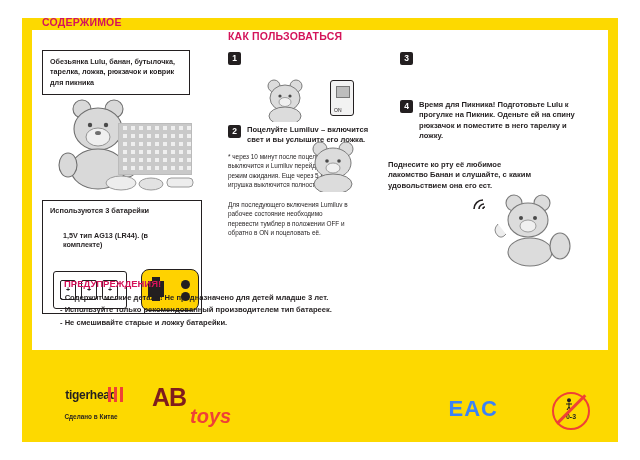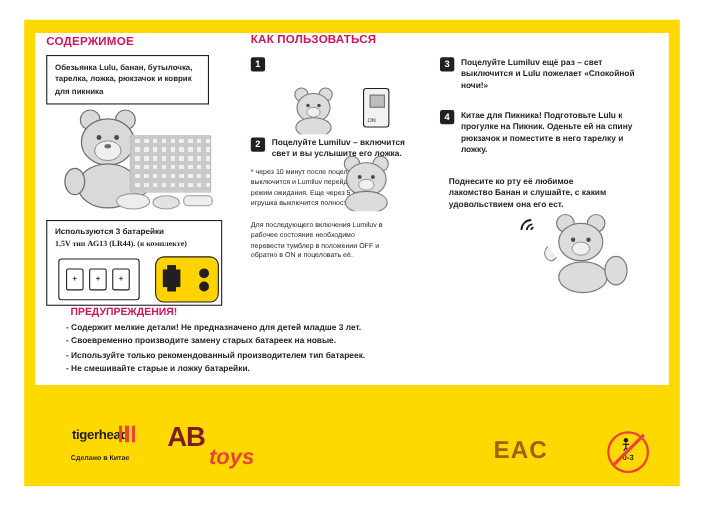--- a/index.html
+++ b/index.html
@@ -2,40 +2,40 @@
 <html><head>
 <meta charset="utf-8">
 <style>
   html,body{margin:0;padding:0;}
   body{width:640px;height:460px;background:#fff;font-family:"Liberation Sans",sans-serif;overflow:hidden;}
   .page{position:relative;width:640px;height:460px;background:#ffffff;}
   .frame{position:absolute;left:22px;top:18px;width:596px;height:424px;background:#fdd900;}
   .inner-white{position:absolute;left:10px;top:12px;width:576px;height:320px;background:#ffffff;}
 
   .sec-title{position:absolute;font-weight:bold;font-size:10.5px;color:#d4145a;letter-spacing:.2px;}
-  #t-content{left:42px;top:32px;}
+  #t-content{left:42px;top:16px;}
   #t-howto{left:228px;top:30px;}
 
   
   .left-box{position:absolute;left:42px;top:50px;width:148px;border:1.2px solid #231f20;background:#fff;
             padding:6px 7px;box-sizing:border-box;}
   .left-box p{margin:0;font-size:7.2px;line-height:1.45;color:#231f20;font-weight:bold;}
 
   .bear-wrap{position:absolute;left:40px;top:95px;width:170px;height:95px;}
   .picnic{position:absolute;left:118px;top:123px;width:72px;height:50px;}
   .checker{width:100%;height:100%;
      background-image:
        repeating-linear-gradient(0deg,#c9c9c9 0 4px,transparent 4px 8px),
        repeating-linear-gradient(90deg,#c9c9c9 0 4px,transparent 4px 8px);
      background-color:#efefef;border:1px solid #bbb;}
 
   .batt-box{position:absolute;left:42px;top:200px;width:160px;border:1.2px solid #231f20;background:#fff;
             box-sizing:border-box;}
   .batt-box .bb-t1{margin:0;padding:5px 7px 0 7px;font-size:7.4px;font-weight:bold;color:#231f20;}
-  .batt-box .bb-t2{margin:0;padding:3px 7px 5px 7px;font-size:7.2px;font-weight:bold;color:#231f20;font-family:Liberation Serif, serif;}
+  .batt-box .bb-t2{margin:13px;padding:3px 7px 5px 7px;font-size:7.2px;font-weight:bold;color:#231f20;}
   .batt-art{position:relative;height:46px;border-top:0;}
   .batt-holder{position:absolute;left:10px;top:4px;width:72px;height:36px;border:1.4px solid #231f20;border-radius:3px;background:#fff;}
   .cell{position:absolute;top:8px;width:14px;height:18px;border:1.2px solid #231f20;border-radius:2px;font-size:7px;
         text-align:center;line-height:18px;color:#231f20;font-weight:bold;background:#fff;}
   .remote{position:absolute;left:98px;top:2px;width:56px;height:40px;background:#ffd200;border:1.4px solid #231f20;border-radius:8px;}
   .remote .pad{position:absolute;left:6px;top:11px;width:16px;height:16px;background:#231f20;}
   .remote .pad2{position:absolute;left:10px;top:7px;width:8px;height:24px;background:#231f20;}
   .remote .b1{position:absolute;right:8px;top:10px;width:9px;height:9px;border-radius:50%;background:#231f20;}
   .remote .b2{position:absolute;right:8px;top:22px;width:9px;height:9px;border-radius:50%;background:#231f20;}
 
@@ -43,21 +43,21 @@
   .step{position:absolute;}
   .num{position:absolute;width:13px;height:13px;background:#231f20;color:#fff;border-radius:2px;
         font-size:8.5px;font-weight:bold;text-align:center;line-height:13px;}
   .step-head{font-size:7.6px;font-weight:bold;color:#231f20;line-height:1.35;}
   .step-note{font-size:6.4px;color:#231f20;line-height:1.5;}
 
   #s1{left:228px;top:52px;width:150px;}
   #s2{left:228px;top:125px;width:150px;}
   #s3{left:400px;top:52px;width:178px;}
   #s4{left:400px;top:100px;width:178px;}
-  #s4b{left:408px;top:160px;width:150px;}
+  #s4b{left:388px;top:160px;width:150px;}
   .step .txt{margin-left:19px;}
 
   
   .mini-bear{position:absolute;}
   #bear-s1{left:258px;top:78px;width:58px;height:44px;}
   #switch{position:absolute;left:330px;top:80px;width:22px;height:34px;border:1.1px solid #231f20;border-radius:3px;background:#f2f2f2;}
   #switch .sl{position:absolute;left:5px;top:5px;width:12px;height:10px;background:#bdbdbd;border:1px solid #777;}
   #switch .lbl{position:absolute;left:3px;bottom:2px;font-size:5px;color:#231f20;}
   #bear-s2{left:300px;top:140px;width:70px;height:52px;}
   #bear-s4{left:490px;top:190px;width:88px;height:78px;}
@@ -71,21 +71,21 @@
   
   .footer{position:absolute;left:22px;top:378px;width:596px;height:64px;}
   .logo-tiger{position:absolute;left:26px;top:10px;width:86px;text-align:center;}
   .logo-tiger .tg{font-size:12px;font-weight:bold;color:#231f20;letter-spacing:-.3px;}
   .logo-tiger .made{font-size:6.4px;color:#231f20;margin-top:11px;font-weight:bold;}
   .tiger-stripes{position:absolute;left:60px;top:-1px;width:18px;height:15px;
      background:repeating-linear-gradient(90deg,#ef4136 0 3px,transparent 3px 6px);}
   .logo-abtoys{position:absolute;left:130px;top:8px;}
   .ab{font-size:25px;font-weight:bold;color:#7f1d1d;letter-spacing:-1px;line-height:22px;}
   .toys{font-size:20px;font-weight:bold;color:#ef4136;line-height:16px;margin-left:38px;font-style:italic;}
-  .eac{position:absolute;right:120px;top:18px;font-size:22px;font-weight:bold;color:#a16207;letter-spacing:1px;}
+  .eac{position:absolute;right:120px;top:18px;font-size:22px;font-weight:bold;color:#3b82f6;letter-spacing:1px;}
   .age{position:absolute;right:28px;top:14px;width:34px;height:34px;border:2.4px solid #ef4136;border-radius:50%;}
   .age .bar{position:absolute;left:-3px;top:14px;width:40px;height:2.6px;background:#ef4136;transform:rotate(-45deg);}
   .age .tx{position:absolute;left:0;top:19px;width:100%;text-align:center;font-size:7px;font-weight:bold;color:#231f20;}
   .age .kid{position:absolute;left:11px;top:4px;width:8px;height:12px;}
 </style>
 </head>
 <body>
 
 <div class="page">
   <div class="frame">
@@ -181,26 +181,25 @@
         <ellipse cx="33" cy="44" rx="19" ry="10"></ellipse>
       </g>
       <circle cx="27" cy="21" r="1.8" fill="#4a4a4a"></circle>
         <circle cx="39" cy="21" r="1.8" fill="#4a4a4a"></circle>
       <ellipse cx="33" cy="28" rx="7" ry="5" fill="#f0f0f0" stroke="#8a8a8a" stroke-width=".8"></ellipse>
     </svg>
   </div>
 
   <div class="step" id="s3">
     <div class="num">3</div>
-    <div class="txt step-head">Поцелуйте Lumiluv ещё раз – свет выключится и Lulu пожелает «Спокойной ночи!»</div>
   </div>
 
   <div class="step" id="s4">
     <div class="num">4</div>
-    <div class="txt step-head">Китае для Пикника! Подготовьте Lulu к прогулке на Пикник. Оденьте ей на спину рюкзачок и поместите в него тарелку и ложку.</div>
+    <div class="txt step-head">Время для Пикника! Подготовьте Lulu к прогулке на Пикник. Оденьте ей на спину рюкзачок и поместите в него тарелку и ложку.</div>
   </div>
   <div class="step" id="s4b">
     <div class="step-head">Поднесите ко рту её любимое лакомство Банан и слушайте, с каким удовольствием она его ест.</div>
   </div>
 
   <svg class="waves" viewBox="0 0 26 26">
     <g fill="none" stroke="#231f20" stroke-width="1.6">
       <path d="M4 13 a9 9 0 0 1 9 -9"></path>
       <path d="M9 13 a5 5 0 0 1 5 -5"></path>
       <path d="M13 13 a2 2 0 0 1 2 -2"></path>
@@ -218,21 +217,20 @@
       <circle cx="31" cy="28" r="2" fill="#4a4a4a"></circle>
         <circle cx="45" cy="28" r="2" fill="#4a4a4a"></circle>
       <ellipse cx="38" cy="36" rx="8" ry="6" fill="#f0f0f0" stroke="#8a8a8a" stroke-width=".8"></ellipse>
       <path d="M8 34 q-6 6 0 12 q4 3 8 -2" fill="#ededed" stroke="#8a8a8a"></path>
     </svg>
   </div>
 
   <div class="warn-title">ПРЕДУПРЕЖДЕНИЯ!</div>
   <div class="warn-list">
     <div>- Содержит мелкие детали! Не предназначено для детей младше 3 лет.</div>
-    <div>- Своевременно производите замену старых батареек на новые.</div>
     <div>- Используйте только рекомендованный производителем тип батареек.</div>
     <div>- Не смешивайте старые и ложку батарейки.</div>
   </div>
 
   <div class="footer">
     <div class="logo-tiger">
       <div class="tiger-stripes"></div>
       <div class="tg">tigerhead</div>
       <div class="made">Сделано в Китае</div>
     </div>

